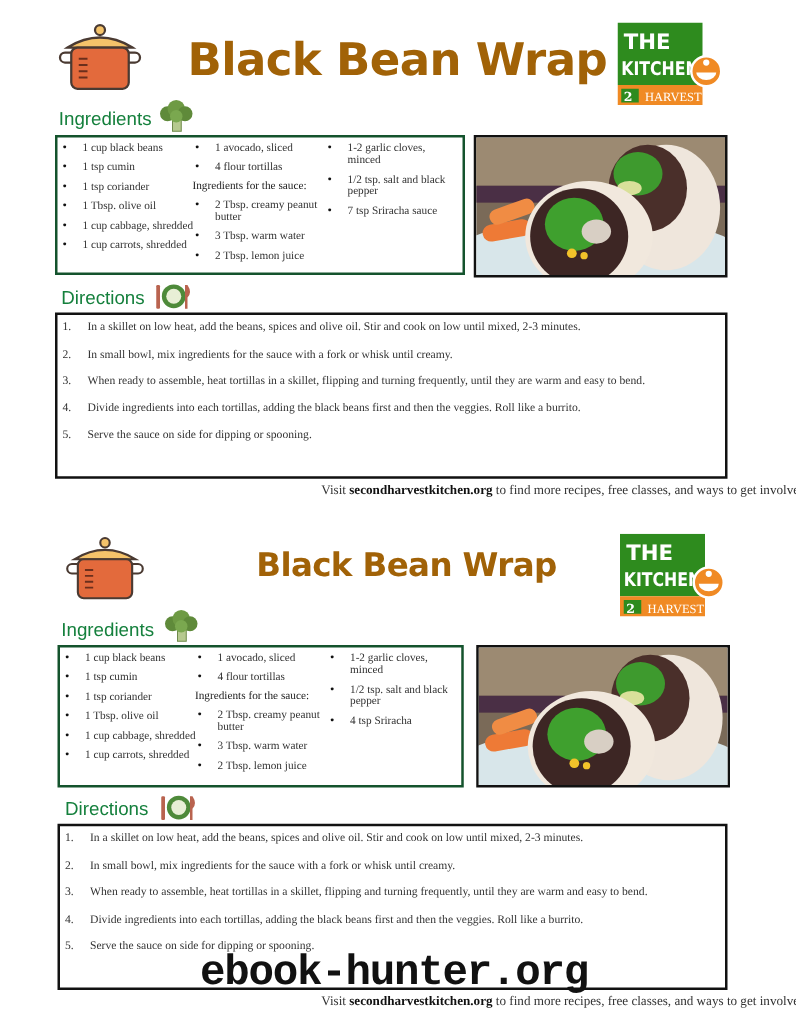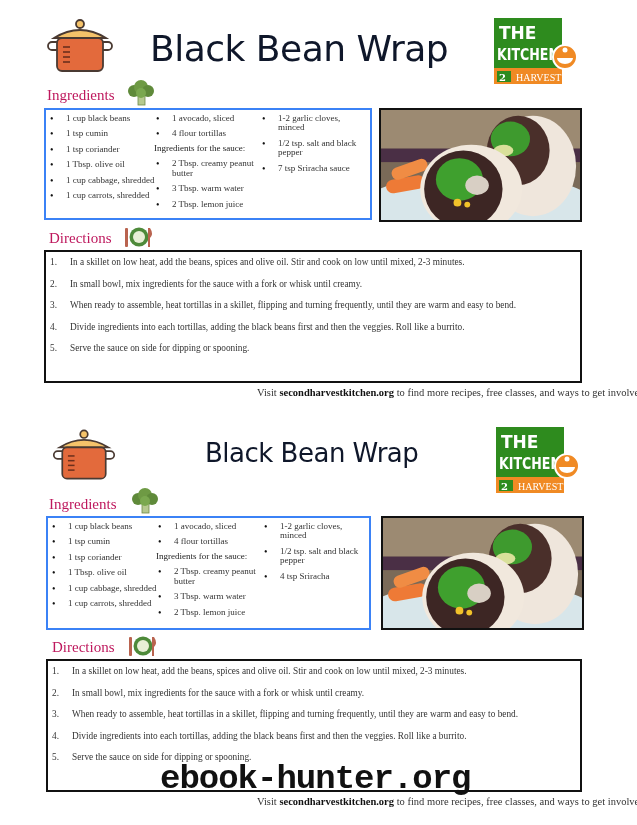--- a/index.html
+++ b/index.html
@@ -4,27 +4,27 @@
 <style>
   * { box-sizing: border-box; margin: 0; padding: 0; }
   html, body { width: 637px; height: 825px; background: #ffffff; overflow: hidden; }
   body { position: relative; font-family: "Liberation Serif", serif; color: #222; }
 
   .card { position: absolute; left: 0; width: 637px; }
   .card.top { top: 0; }
   .card.bottom { top: 410px; }
 
   .pot { position: absolute; width: 72px; height: 56px; }
-  .title { position: absolute; font-family: "DejaVu Sans", sans-serif; font-weight: normal; color: #0f172a; letter-spacing: -0.5px; }
+  .title { position: absolute; font-family: "DejaVu Sans", sans-serif; font-weight: bold; color: #a16207; letter-spacing: -0.5px; }
   .logo { position: absolute; width: 86px; height: 68px; }
 
-  .section-label { position: absolute; font-family: Liberation Serif, serif; font-size: 15px; color: #be185d; }
+  .section-label { position: absolute; font-family: Liberation Sans, sans-serif; font-size: 15px; color: #15803d; }
   .section-icon { position: absolute; }
 
-  .ing-box { position: absolute; border: 2px solid #3b82f6; background: #fff; }
+  .ing-box { position: absolute; border: 2px solid #14532d; background: #fff; }
   .ing-col { position: absolute; top: 4px; font-size: 9px; line-height: 1.05; color: #333; }
   .ing-col ul { list-style: none; }
   .ing-col li { position: relative; padding-left: 18px; margin-bottom: 6px; }
   .ing-col li::before { content: "\2022"; position: absolute; left: 2px; top: 0; font-size: 10px; color: #111; }
   .ing-sub { font-weight: normal; font-size: 9px; color: #222; margin: -1px 0 6px 0; line-height: 1.05; }
 
   .photo { position: absolute; border: 2px solid #111; overflow: hidden; }
 
   .dir-box { position: absolute; border: 2px solid #111; background: #fff; }
   .dir-list { list-style: none; padding: 4px 0 0 4px; }

